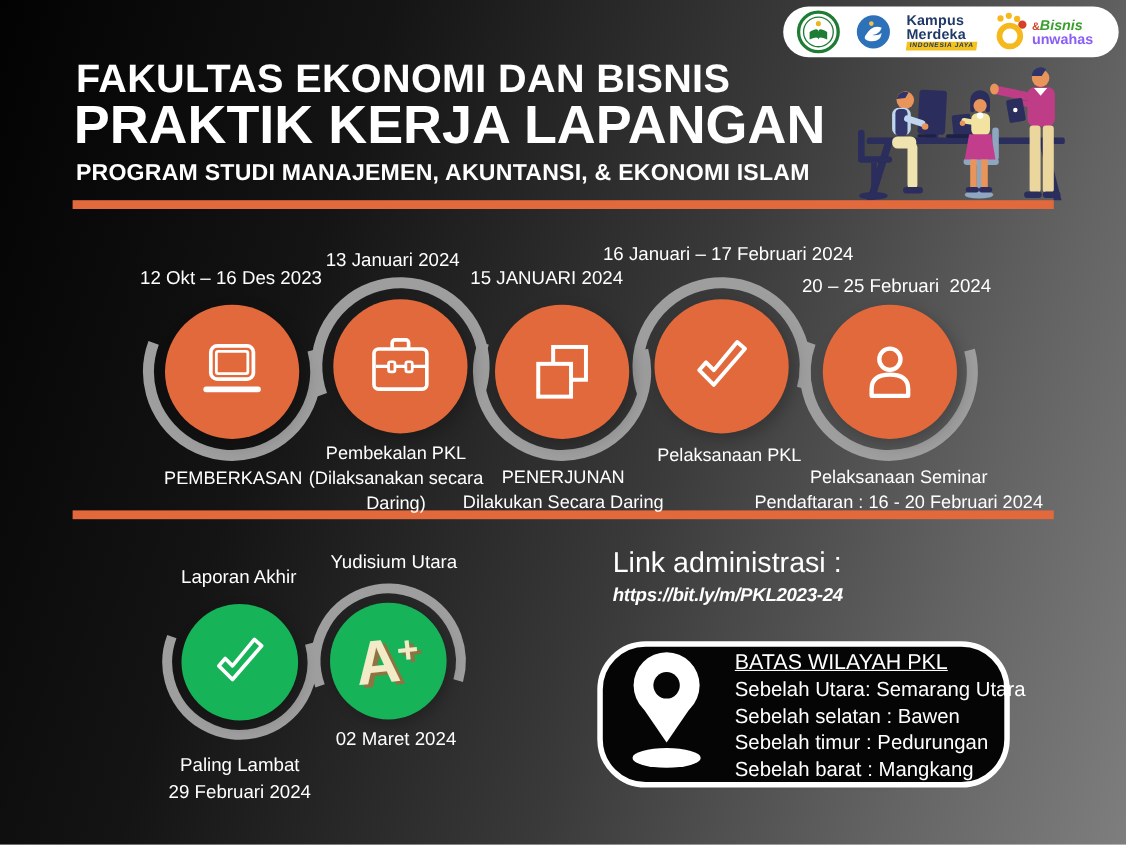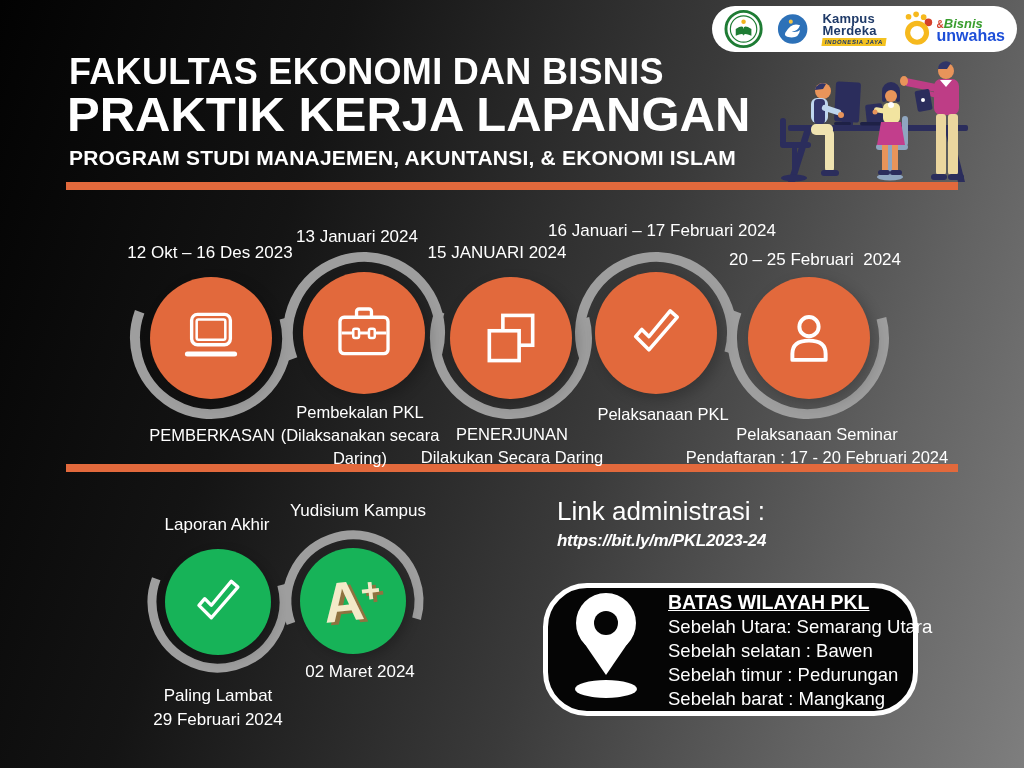--- a/index.html
+++ b/index.html
@@ -13,21 +13,21 @@
   .logo-pill{position:absolute;left:712px;top:6px;width:305px;height:46px;background:#fff;
     border-radius:23px;display:flex;align-items:center;padding:0 12px;gap:14px;z-index:5}
   .km-text{display:flex;flex-direction:column;justify-content:center}
   .km-line{font-size:13px;line-height:12px;font-weight:bold;color:#1F3A68;letter-spacing:.2px}
   .km-badge{margin-top:1px;background:#F4C21F;color:#1F3A68;font-size:6px;font-weight:bold;
     padding:1px 3px;letter-spacing:.6px;transform:skewX(-8deg);width:max-content}
   .feb-group{display:flex;align-items:center;gap:2px}
   .feb-text{display:flex;flex-direction:column}
   .feb-line1{font-size:13px;line-height:11px;font-weight:bold;font-style:italic;color:#3A9E2F}
   .feb-amp{color:#D5402B;font-size:10px;font-style:normal}
-  .feb-line2{font-size:16px;line-height:11px;font-weight:bold;color:#1d4ed8}
+  .feb-line2{font-size:13px;line-height:11px;font-weight:bold;color:#8b5cf6}
   .title1{position:absolute;left:69px;top:51px;font-size:36px;font-weight:bold;letter-spacing:.3px;white-space:nowrap}
   .title2{position:absolute;left:67px;top:86px;font-size:49px;font-weight:bold;white-space:nowrap}
   .subtitle{position:absolute;left:69px;top:146px;font-size:21px;font-weight:bold;letter-spacing:.2px;white-space:nowrap}
   .illus{position:absolute;left:778px;top:58px;z-index:2}
   .divider{position:absolute;left:66px;width:892px;height:8px;background:#E2693C;z-index:3}
   .divider.d1{top:182px}
   .divider.d2{top:464px}
   
   .arcs{position:absolute;left:0;top:0;z-index:1}
   .t-date{position:absolute;transform:translateX(-50%);font-size:17px;color:#fff;white-space:pre;z-index:3}
@@ -43,21 +43,21 @@
   .grade{font-weight:bold;color:#F3EAC8;transform:rotate(-6deg);text-shadow:4px 3px 0 #8F7340;line-height:1}
   .grade-letter{font-size:56px}
   .grade-plus{font-size:34px;position:relative;top:-16px;left:-2px}
   .admin-label{position:absolute;left:557px;top:496px;font-size:26px;color:#fff}
   .admin-url{position:absolute;left:557px;top:531px;font-size:17px;font-weight:bold;font-style:italic;
     letter-spacing:-.3px;color:#fff;text-decoration:none;cursor:pointer}
   .b-box{position:absolute;left:543px;top:583px;width:375px;height:133px;background:#050505;
     border:5px solid #fff;border-radius:44px;z-index:2}
   .b-pin{position:absolute;left:560px;top:589px;z-index:3}
   .b-text{position:absolute;left:668px;top:590px;z-index:3;font-size:18.5px;line-height:24px;color:#fff}
-  .b-title{font-size:19.5px;font-weight:bold;text-decoration:underline;margin-bottom:1px}
+  .b-title{font-size:19.5px;font-weight:normal;text-decoration:underline;margin-bottom:1px}
 </style>
 </head>
 <body>
 
 <div class="poster">
 
   <div class="logo-pill">
     <svg width="40" height="40" viewBox="0 0 40 40">
       <circle cx="20" cy="20" r="18" fill="#fff" stroke="#1E7C34" stroke-width="3"></circle>
       <circle cx="20" cy="20" r="13.5" fill="none" stroke="#1E7C34" stroke-width="1.2"></circle>
@@ -209,24 +209,24 @@
   </div>
 
   <div class="t-label" style="left:212px;top:424px">PEMBERKASAN</div>
   <div class="t-label" style="left:512px;top:423px">PENERJUNAN
 Dilakukan Secara Daring</div>
   <div class="t-label" style="left:360px;top:401px">Pembekalan PKL
 (Dilaksanakan secara
 Daring)</div>
   <div class="t-label" style="left:663px;top:403px">Pelaksanaan PKL</div>
   <div class="t-label" style="left:817px;top:423px">Pelaksanaan Seminar
-Pendaftaran : 17 - 20 Februari 2024</div>
+Pendaftaran : 16 - 20 Februari 2024</div>
 
   <div class="g-title" style="left:217px;top:513px">Laporan Akhir</div>
-  <div class="g-title" style="left:358px;top:499px">Yudisium Kampus</div>
+  <div class="g-title" style="left:358px;top:499px">Yudisium Utara</div>
 
   <div class="g-circle" style="left:165px;top:549px">
     <svg width="58" height="58" viewBox="0 0 70 70">
       <path d="M12 39 L27 54 L59 17 L51 10 L27 39 L19 31 Z" fill="none" stroke="#fff" stroke-width="4" stroke-linejoin="round"></path>
     </svg>
   </div>
   <div class="g-circle" style="left:300px;top:548px">
     <div class="grade"><span class="grade-letter">A</span><span class="grade-plus">+</span></div>
   </div>
 

